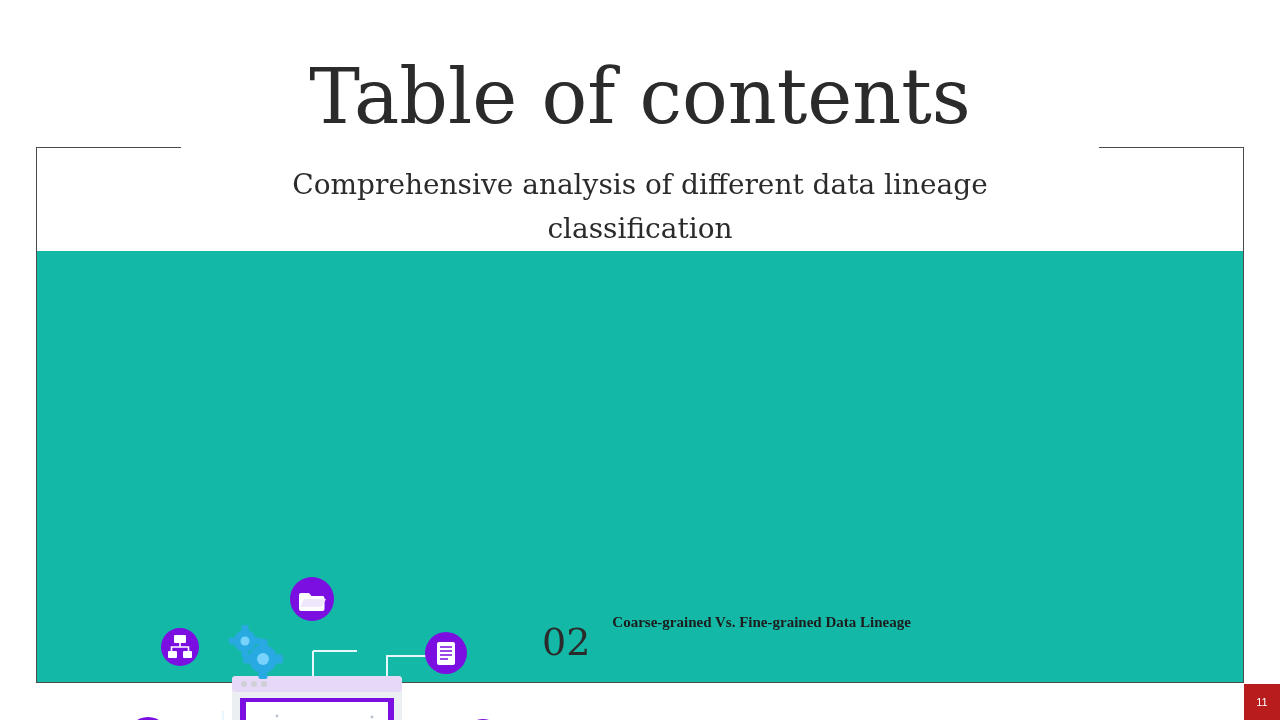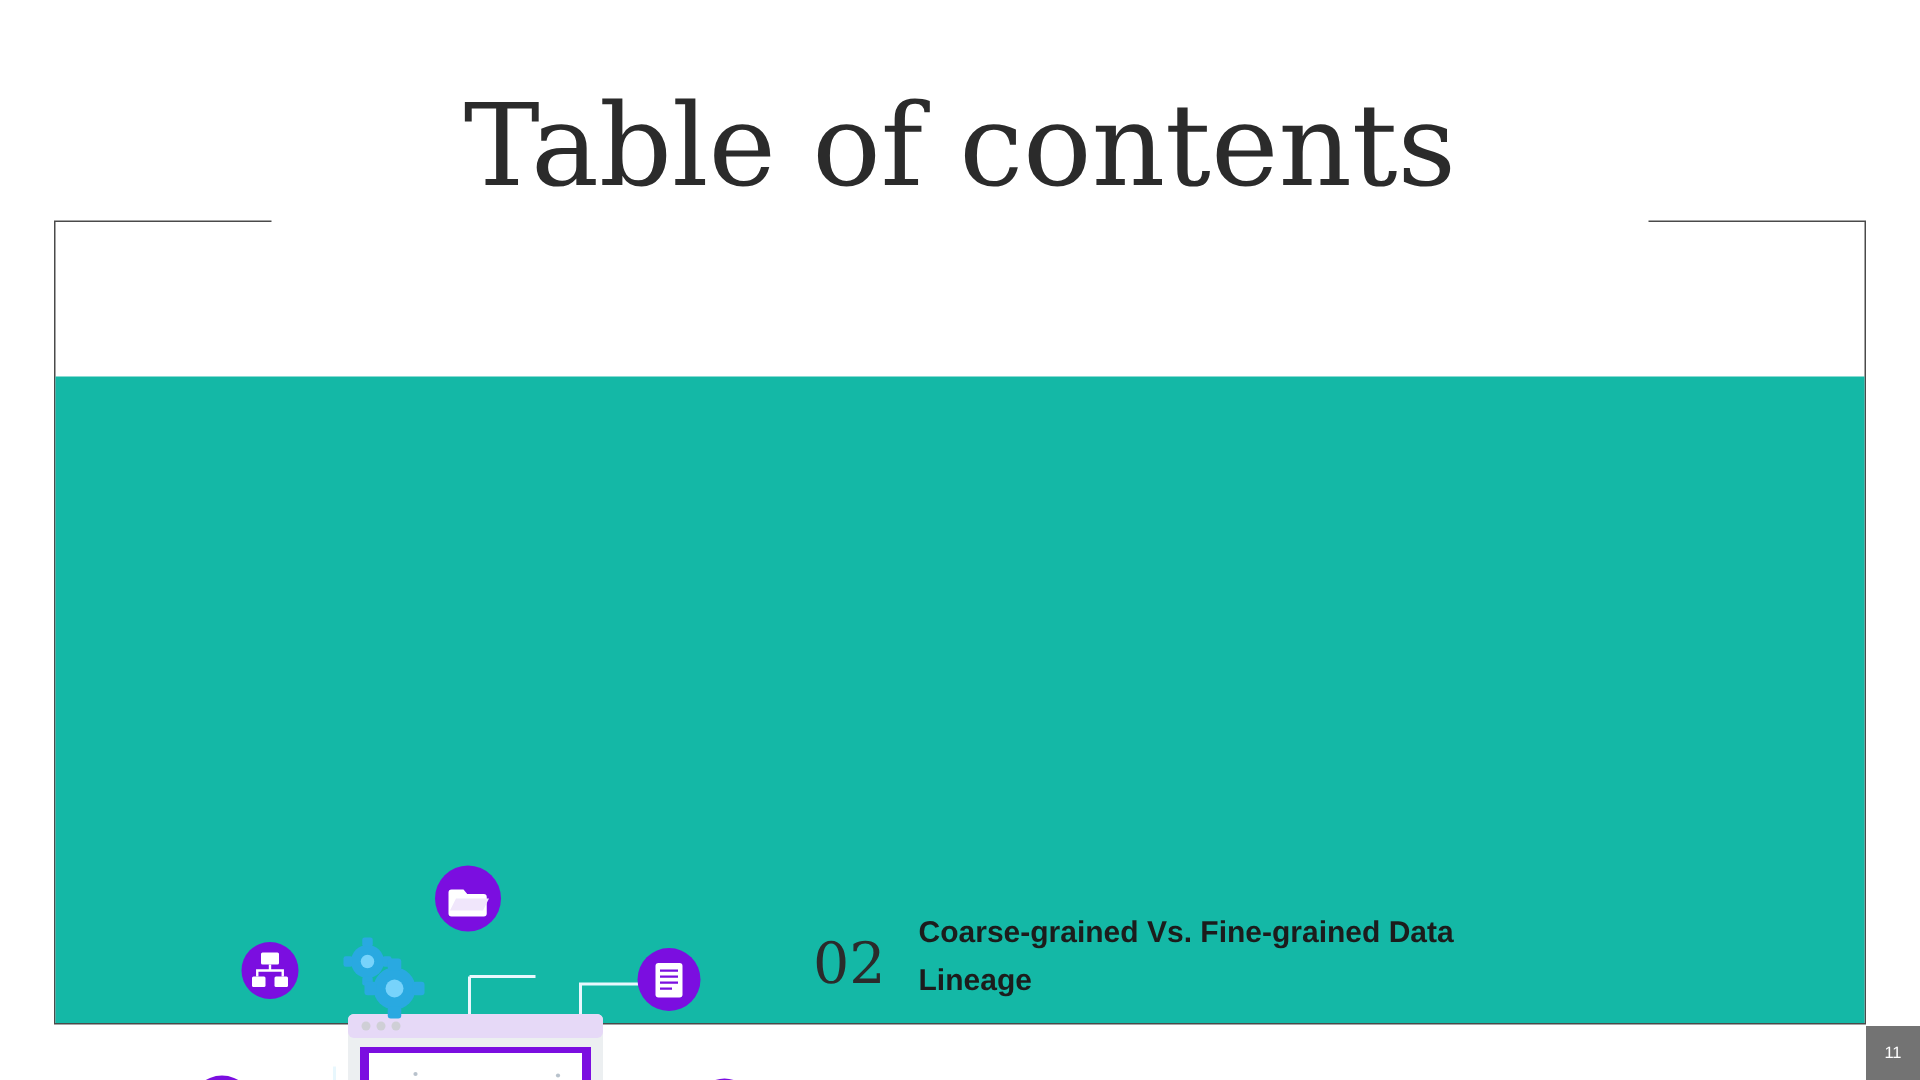--- a/index.html
+++ b/index.html
@@ -75,55 +75,56 @@
   }
   .entry-num {
     font-family: "DejaVu Serif", "Liberation Serif", serif;
     font-size: 38px;
     line-height: 44px;
     color: #2b2b2b;
     font-weight: 400;
     padding-top: 14px;
   }
   .entry-text {
-    font-family: Liberation Sans, sans-serif;
+    font-family: Liberation Serif, serif;
     font-weight: bold;
-    font-size: 20px;
+    font-size: 15px;
     line-height: 32px;
     color: #1c1c1c;
     max-width: 430px;
   }
 
   
   .illo { position: absolute; left: 90px; top: 300px; width: 400px; height: 320px; }
 
   
   .page-num-box {
     position: absolute;
     right: 0; bottom: 0;
     width: 36px; height: 36px;
-    background: #737373;
+    background: #b91c1c;
     display: flex; align-items: center; justify-content: center;
   }
   .page-num {
     font-family: "Liberation Sans", sans-serif;
     font-size: 11px;
     color: #ffffff;
   }
 </style>
 </head>
 <body>
 
 <div class="slide">
 
   <div class="frame"></div>
   <div class="frame-gap"></div>
 
   <div class="title">Table of contents</div>
 
+  <div class="subtitle">Comprehensive analysis of different data lineage classification</div>
 
   <div class="blue-panel">
 
     <div class="illo">
       <svg width="400" height="320" viewBox="0 0 400 320" xmlns="http://www.w3.org/2000/svg">
 
         <g stroke="#e8f7fd" stroke-width="2" fill="none">
           <path d="M186 100 L186 130 L130 130 L130 190"></path>
           <path d="M186 100 L230 100"></path>
           <path d="M196 130 L260 130 L260 105 L300 105"></path>

